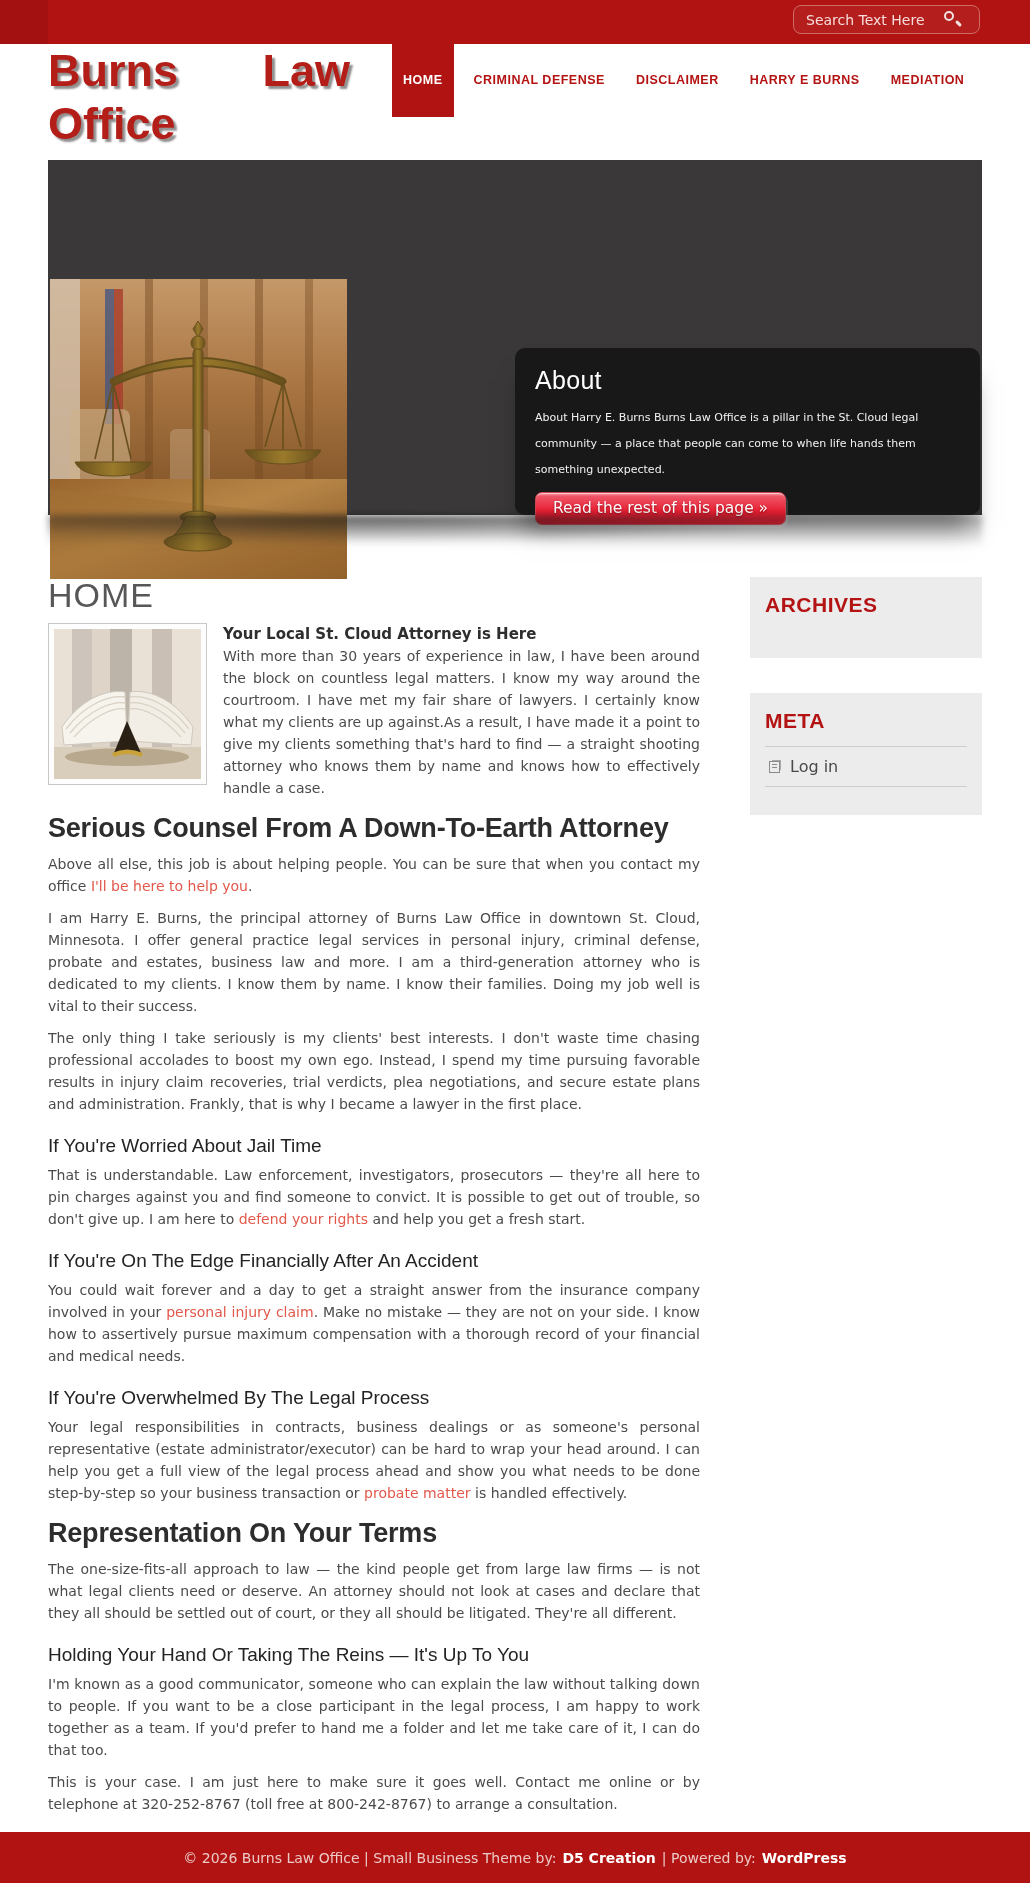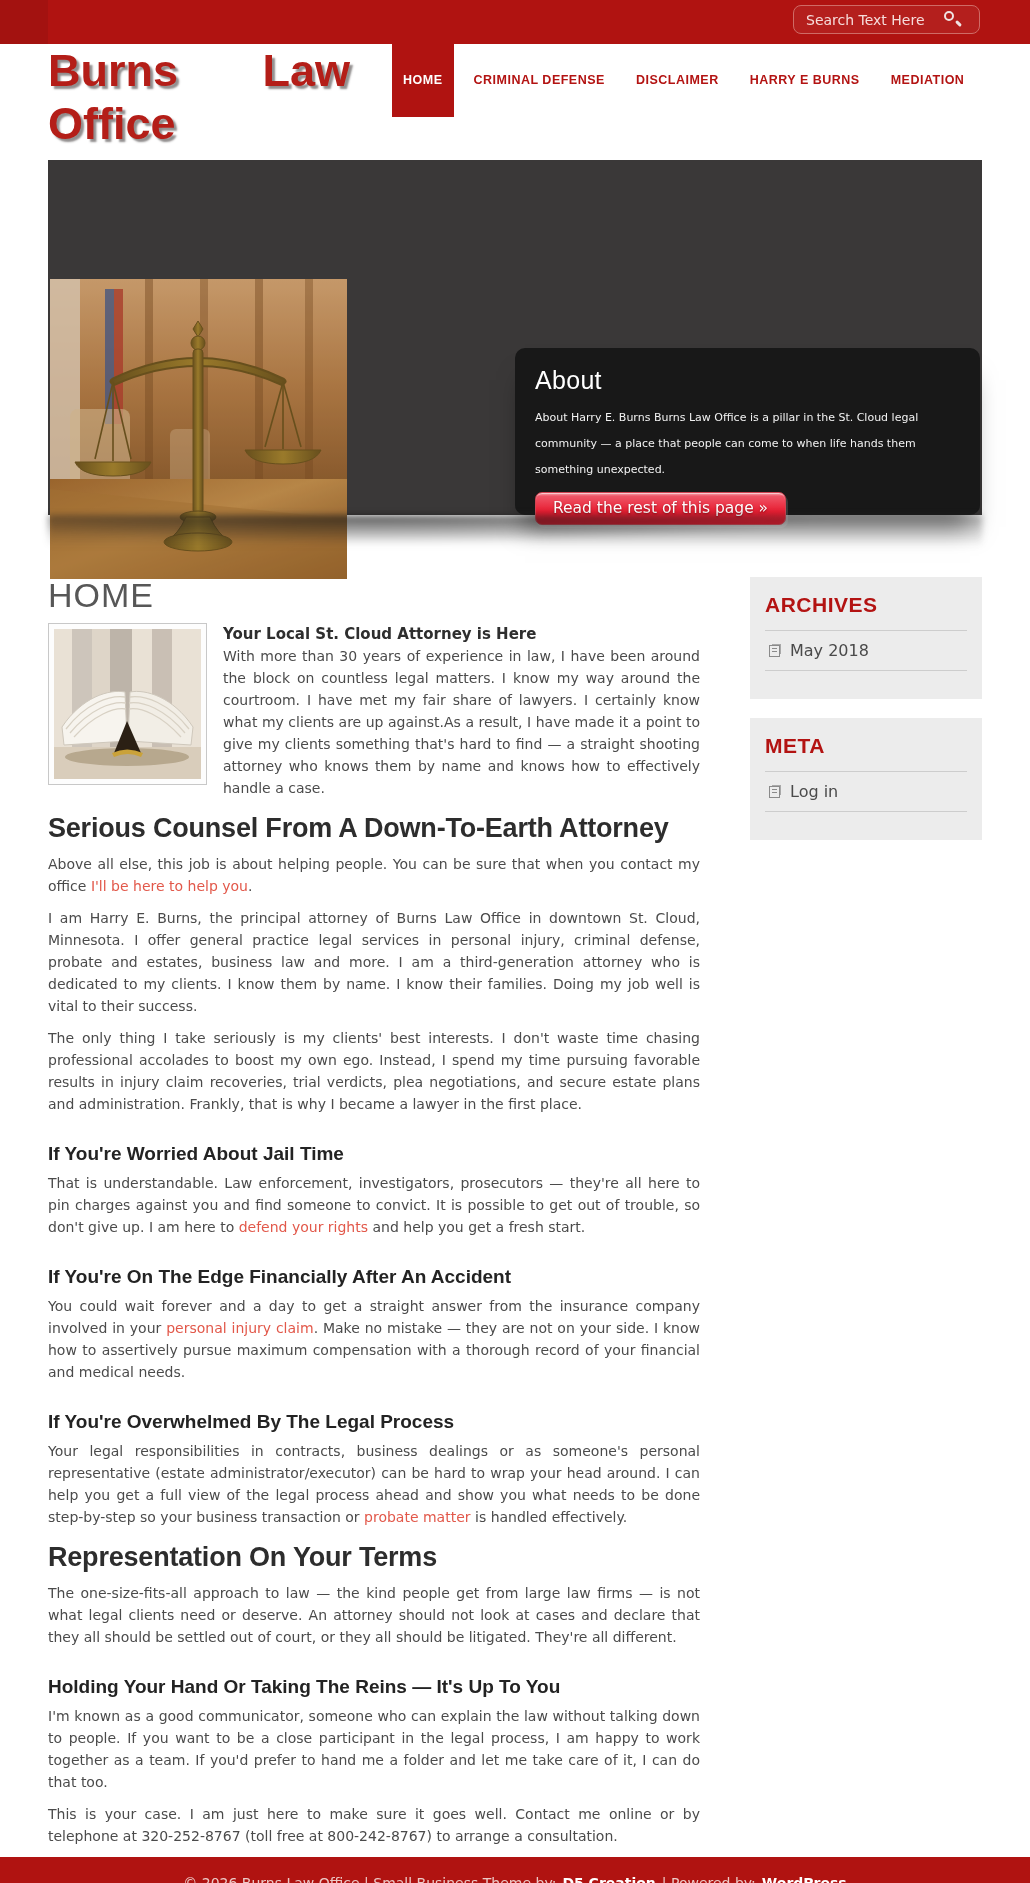--- a/index.html
+++ b/index.html
@@ -92,28 +92,28 @@
   .intro-img svg { display:block; width:147px; height:150px; }
   .intro-text { font-size:14px; line-height:22px; color:#4b4b4b; text-align:justify; }
   .intro-heading { font-weight:bold; color:#2e2e2e; font-size:15px; }
 
   .article h2 {
     font-family:"Liberation Sans", sans-serif; font-size:27px; line-height:30px;
     color:#2d2d2d; font-weight:bold; margin:14px 0 10px; letter-spacing:-0.2px;
   }
   .article h3 {
     font-family:"Liberation Sans", sans-serif; font-size:19px; line-height:21px;
-    color:#232323; font-weight:bold; margin:28px 0 8px;
+    color:#232323; font-weight:normal; margin:20px 0 8px;
   }
   .article p { font-size:14px; line-height:22px; color:#4b4b4b; text-align:justify; margin:0 0 10px; }
   .article a { color:#e2584a; text-decoration:none; cursor:pointer; }
 
   
   .sidebar { width:232px; flex:none; }
-  .widget { background:#ececec; padding:14px 15px 28px; margin-bottom:19px; }
+  .widget { background:#ececec; padding:14px 15px 28px; margin-bottom:35px; }
   .widget-title {
     margin:2px 0 13px; font-family:"Liberation Sans", sans-serif;
     font-size:21px; color:#b31312; font-weight:bold; letter-spacing:0.5px;
   }
   .widget-item {
     border-top:1px solid #cdcdcd; border-bottom:1px solid #cdcdcd;
     padding:10px 2px; display:flex; align-items:center;
     font-size:16px; color:#4a4a4a; cursor:pointer;
   }
   .page-icon {
@@ -273,21 +273,20 @@
           <p>The one-size-fits-all approach to law — the kind people get from large law firms — is not what legal clients need or deserve. An attorney should not look at cases and declare that they all should be settled out of court, or they all should be litigated. They're all different.</p>
           <h3>Holding Your Hand Or Taking The Reins — It's Up To You</h3>
           <p>I'm known as a good communicator, someone who can explain the law without talking down to people. If you want to be a close participant in the legal process, I am happy to work together as a team. If you'd prefer to hand me a folder and let me take care of it, I can do that too.</p>
           <p>This is your case. I am just here to make sure it goes well. Contact me online or by telephone at 320-252-8767 (toll free at 800-242-8767) to arrange a consultation.</p>
         </div>
     </div>
 
     <div class="sidebar" id="sidebar">
         <div class="widget">
           <div class="widget-title">ARCHIVES</div>
-          <div class="widget-item"><span class="page-icon"></span>May 2018</div>
         </div>
         <div class="widget">
           <div class="widget-title">META</div>
           <div class="widget-item"><span class="page-icon"></span>Log in</div>
         </div>
       </div>
   </div>
 
   <div class="footer" id="footer">
       <span>© 2026 Burns Law Office | Small Business Theme by:</span>

